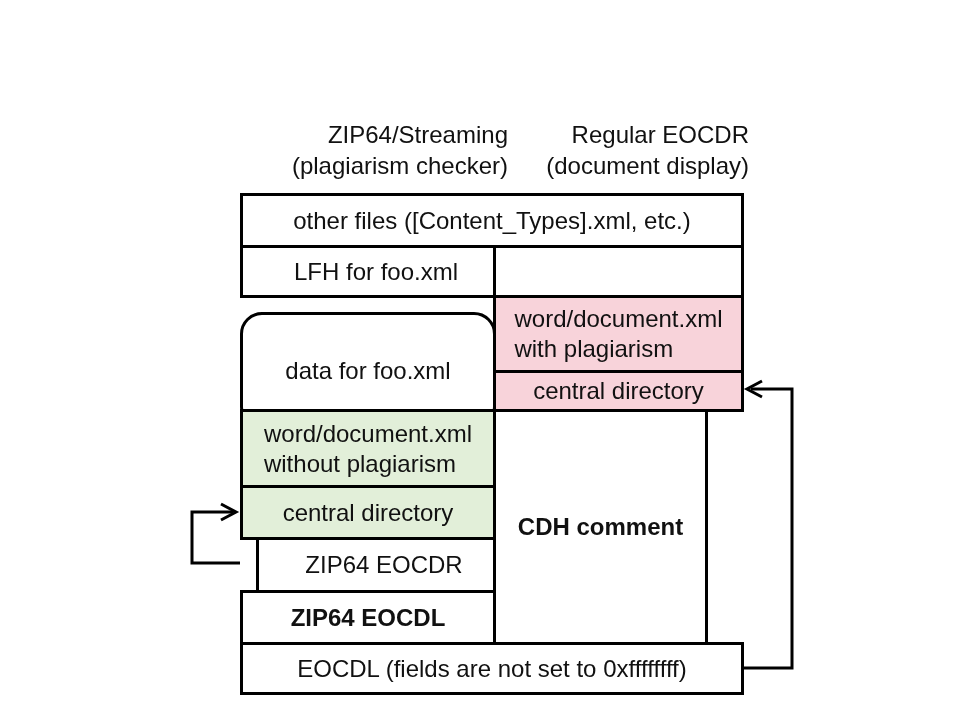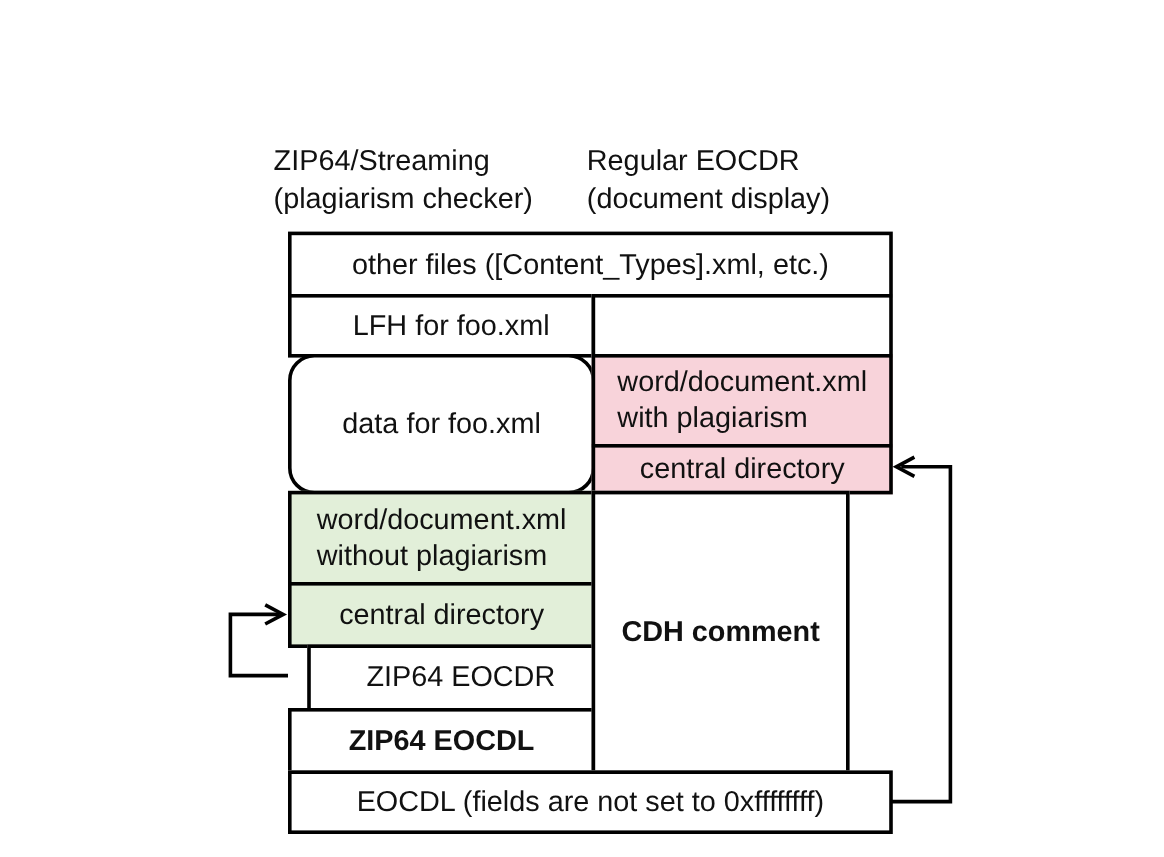--- a/index.html
+++ b/index.html
@@ -12,21 +12,21 @@
     position: relative;
     width: 970px;
     height: 714px;
     background: var(--background, #ffffff);
     color: var(--text, #111111);
     overflow: hidden;
   }
   .col-header {
     position: absolute;
     top: 119px;
-    text-align: left;
+    text-align: right;
     font-size: 24px;
     line-height: 31px;
     white-space: pre-line;
     color: var(--text, #111111);
   }
   #hdr-left  { left: 228px; width: 280px; }
   #hdr-right { left: 489px; width: 260px; }
 
   .cell {
     position: absolute;
@@ -44,21 +44,21 @@
   }
   .cell.pink  { background: var(--pink-fill, #f8d3da); }
   .cell.green { background: var(--green-fill, #e2efd9); }
 
   
   #cell-other-files { left: 240px; top: 193px; width: 504px; height: 55px; }
   #cell-eocdr       { left: 240px; top: 642px; width: 504px; height: 53px; }
 
   
   #cell-lfh          { left: 240px; top: 245px; width: 256px; height: 53px; padding-left: 16px; }
-  #cell-data-foo     { left: 240px; top: 295px; width: 256px; height: 117px; border-radius: 22px; }
+  #cell-data-foo     { left: 240px; top: 312px; width: 256px; height: 117px; border-radius: 22px; }
   #cell-doc-without  { left: 240px; top: 409px; width: 256px; height: 79px; }
   #cell-cd-zip64     { left: 240px; top: 485px; width: 256px; height: 55px; }
   #cell-zip64-eocdr  { left: 256px; top: 537px; width: 256px; height: 56px; }
   #cell-zip64-eocdl  { left: 240px; top: 590px; width: 256px; height: 55px; font-weight: bold; }
 
   
   #cell-right-empty  { left: 493px; top: 245px; width: 251px; height: 53px; }
   #cell-doc-with     { left: 493px; top: 295px; width: 251px; height: 78px; }
   #cell-cd-regular   { left: 493px; top: 370px; width: 251px; height: 42px; }
   #cell-cdh-comment  { left: 493px; top: 409px; width: 215px; height: 236px; font-weight: bold; }

